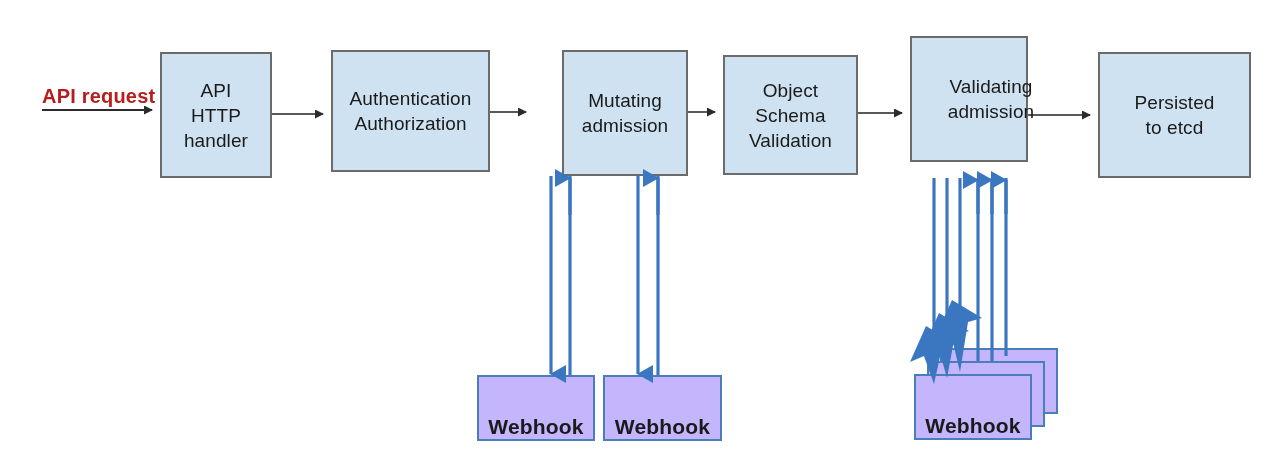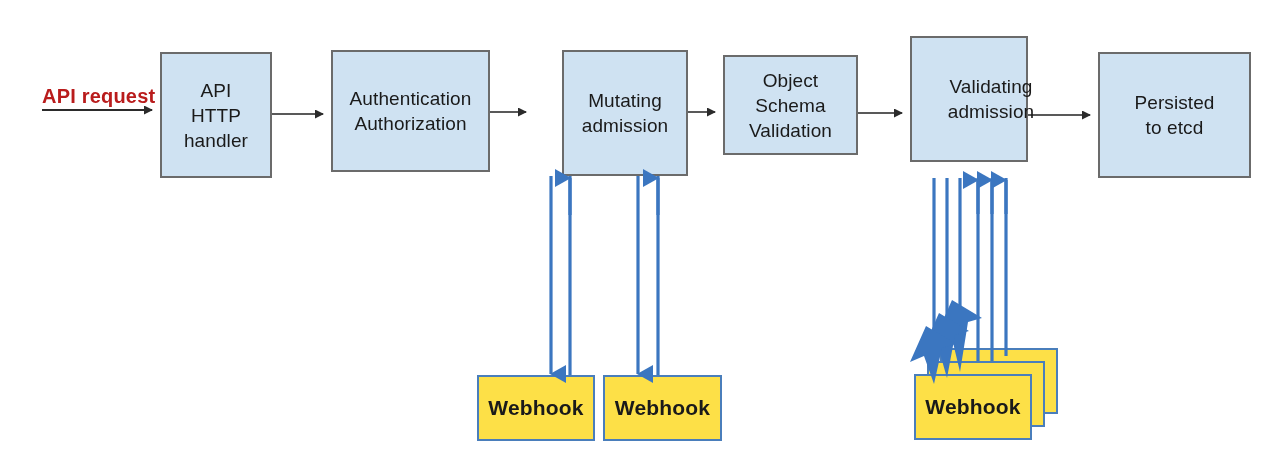--- a/index.html
+++ b/index.html
@@ -40,24 +40,24 @@
   .proc-box .box-label {
     white-space: pre-line;
     display: block;
     padding: 0 4px;
   }
 
   
   .wh-box {
     position: absolute;
     box-sizing: border-box;
-    background: #fde047;
+    background: #c4b5fd;
     border: 2px solid #4a7ebb;
     display: flex;
-    align-items: center;
+    align-items: flex-end;
     justify-content: center;
     text-align: center;
     color: #1a1a1a;
     font-size: 21px;
     font-weight: bold;
     letter-spacing: 0.2px;
   }
   .wh-box.front { z-index: 40; }
   .wh-box.mid   { z-index: 30; }
   .wh-box.back  { z-index: 20; }
@@ -132,21 +132,21 @@
   <div class="proc-box" style="left:331px; top:50px; width:159px; height:122px;">
     <span class="box-label">Authentication
 Authorization</span>
   </div>
 
   <div class="proc-box" style="left:534px; top:50px; width:126px; height:126px;margin-left:28px;">
     <span class="box-label">Mutating
 admission</span>
   </div>
 
-  <div class="proc-box" style="left:723px; top:55px; width:135px; height:100px;">
+  <div class="proc-box" style="left:723px; top:55px; width:135px; height:120px;">
     <span class="box-label">Object
 Schema
 Validation</span>
   </div>
 
   <div class="proc-box" style="left:910px; top:36px; width:118px; height:126px;padding-left:44px;">
     <span class="box-label">Validating
 admission</span>
   </div>
 

